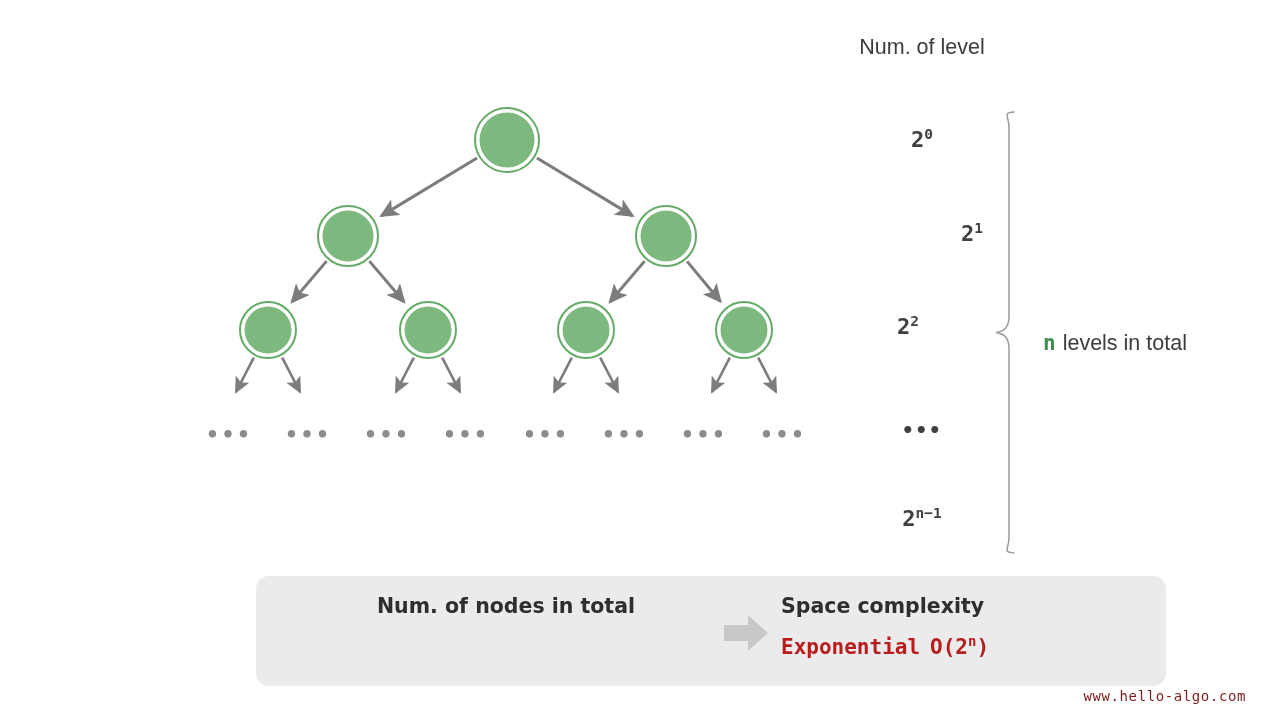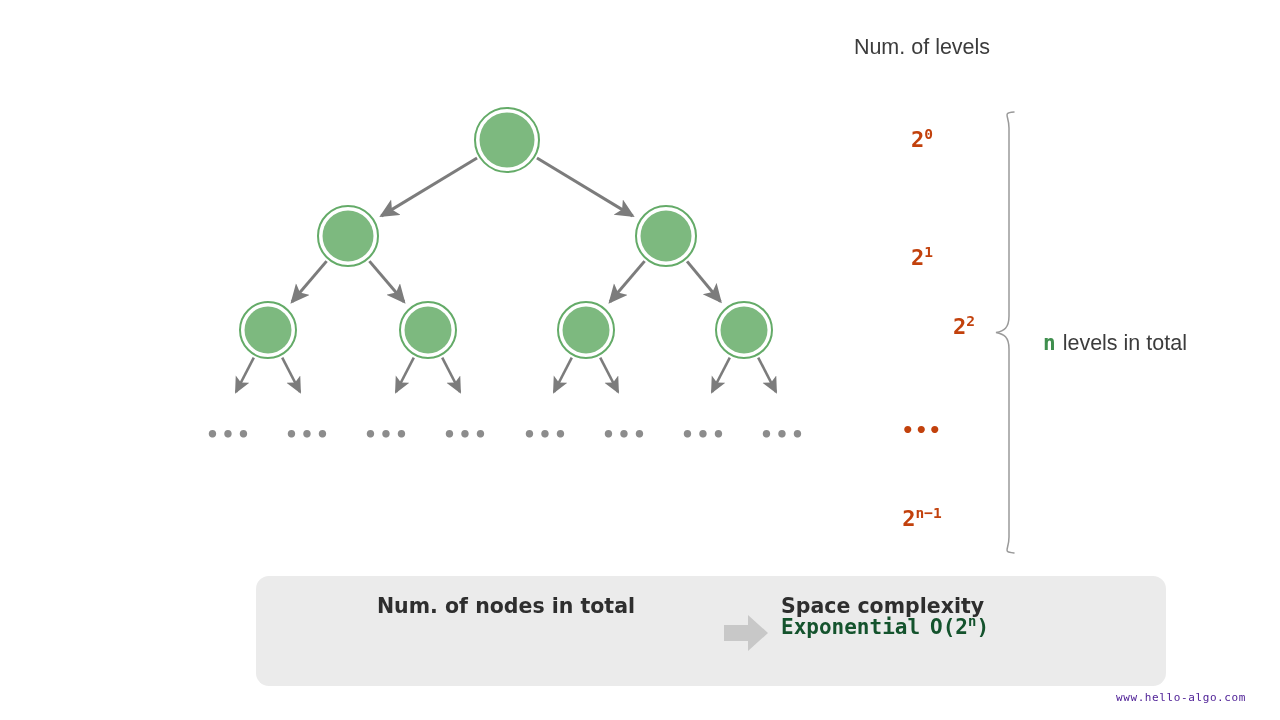--- a/index.html
+++ b/index.html
@@ -52,21 +52,21 @@
     text-align: center;
     color: #3c3c3c;
     font-size: 21.5px;
     line-height: 29px;
   }
   #level-header div { white-space: nowrap; }
 
   .level-label {
     position: absolute;
     transform: translate(-50%, -50%);
-    color: #c2410c;
+    color: #404040;
     font-family: "DejaVu Sans Mono", monospace;
     font-size: 22px;
     font-weight: 700;
     white-space: nowrap;
     line-height: 1;
   }
   .level-label sup {
     font-size: 0.66em;
     vertical-align: super;
     line-height: 0;
@@ -151,25 +151,25 @@
     color: #8c8c8c;
     font-size: 15px;
     margin: 0 3px;
   }
   .formula sup {
     font-size: 0.66em;
     vertical-align: super;
     line-height: 0;
   }
   .complexity {
-    margin-top: 0;
-    font-family: "DejaVu Sans Mono", monospace;
-    font-size: 21px;
-    font-weight: 700;
-    color: #14532d;
+    margin-top: 20px;
+    font-family: "DejaVu Sans Mono", monospace;
+    font-size: 21px;
+    font-weight: 700;
+    color: #b91c1c;
     white-space: nowrap;
     line-height: 1;
   }
   .complexity sup {
     font-size: 0.66em;
     vertical-align: super;
     line-height: 0;
   }
   .complexity .gap { display: inline-block; width: 10px; }
 
@@ -179,23 +179,23 @@
     top: 612px;
     width: 48px;
     height: 42px;
   }
 
   
   #watermark {
     position: absolute;
     right: 34px;
     bottom: 16px;
-    color: #4c1d95;
-    font-family: "DejaVu Sans Mono", monospace;
-    font-size: 11px;
+    color: #7f1d1d;
+    font-family: "DejaVu Sans Mono", monospace;
+    font-size: 14px;
     letter-spacing: 0.6px;
     white-space: nowrap;
   }
 </style>
 </head>
 <body>
 
 <div id="stage">
 
   <svg id="tree-svg" viewBox="0 0 1280 720">
@@ -245,27 +245,27 @@
       <div class="ellipsis-dots" style="left: 308px; top: 435px;">•••</div>
       <div class="ellipsis-dots" style="left: 387px; top: 435px;">•••</div>
       <div class="ellipsis-dots" style="left: 466px; top: 435px;">•••</div>
       <div class="ellipsis-dots" style="left: 546px; top: 435px;">•••</div>
       <div class="ellipsis-dots" style="left: 625px; top: 435px;">•••</div>
       <div class="ellipsis-dots" style="left: 704px; top: 435px;">•••</div>
       <div class="ellipsis-dots" style="left: 783px; top: 435px;">•••</div>
     </div>
 
   <div id="level-header">
-    <div>Num. of levels</div>
+    <div>Num. of level</div>
   </div>
 
   <div id="level-labels">
       <div class="level-label" style="left: 922px; top: 140px;">2<sup>0</sup></div>
-      <div class="level-label" style="left: 922px; top: 234px; margin-top: 24px;">2<sup>1</sup></div>
-      <div class="level-label" style="left: 964px; top: 327px;">2<sup>2</sup></div>
+      <div class="level-label" style="left: 972px; top: 234px;">2<sup>1</sup></div>
+      <div class="level-label" style="left: 908px; top: 327px;">2<sup>2</sup></div>
       <div class="level-label dots" style="left: 922px; top: 430px;">•••</div>
       <div class="level-label" style="left: 922px; top: 519px; text-align: right;">2<sup>n−1</sup></div>
     </div>
 
   <svg id="brace-svg" viewBox="0 0 40 445">
     <path d="M24,2 C12,3 19,5 19,18 L19,206 C19,218 14,221 6,222.5 C14,224 19,227 19,239 L19,427 C19,440 12,442 24,443" fill="none" stroke="#9a9a9a" stroke-width="1.5" stroke-linecap="round"></path>
   </svg>
 
   <div id="levels-total">
     <span class="n">n</span><span class="txt">levels in total</span>

